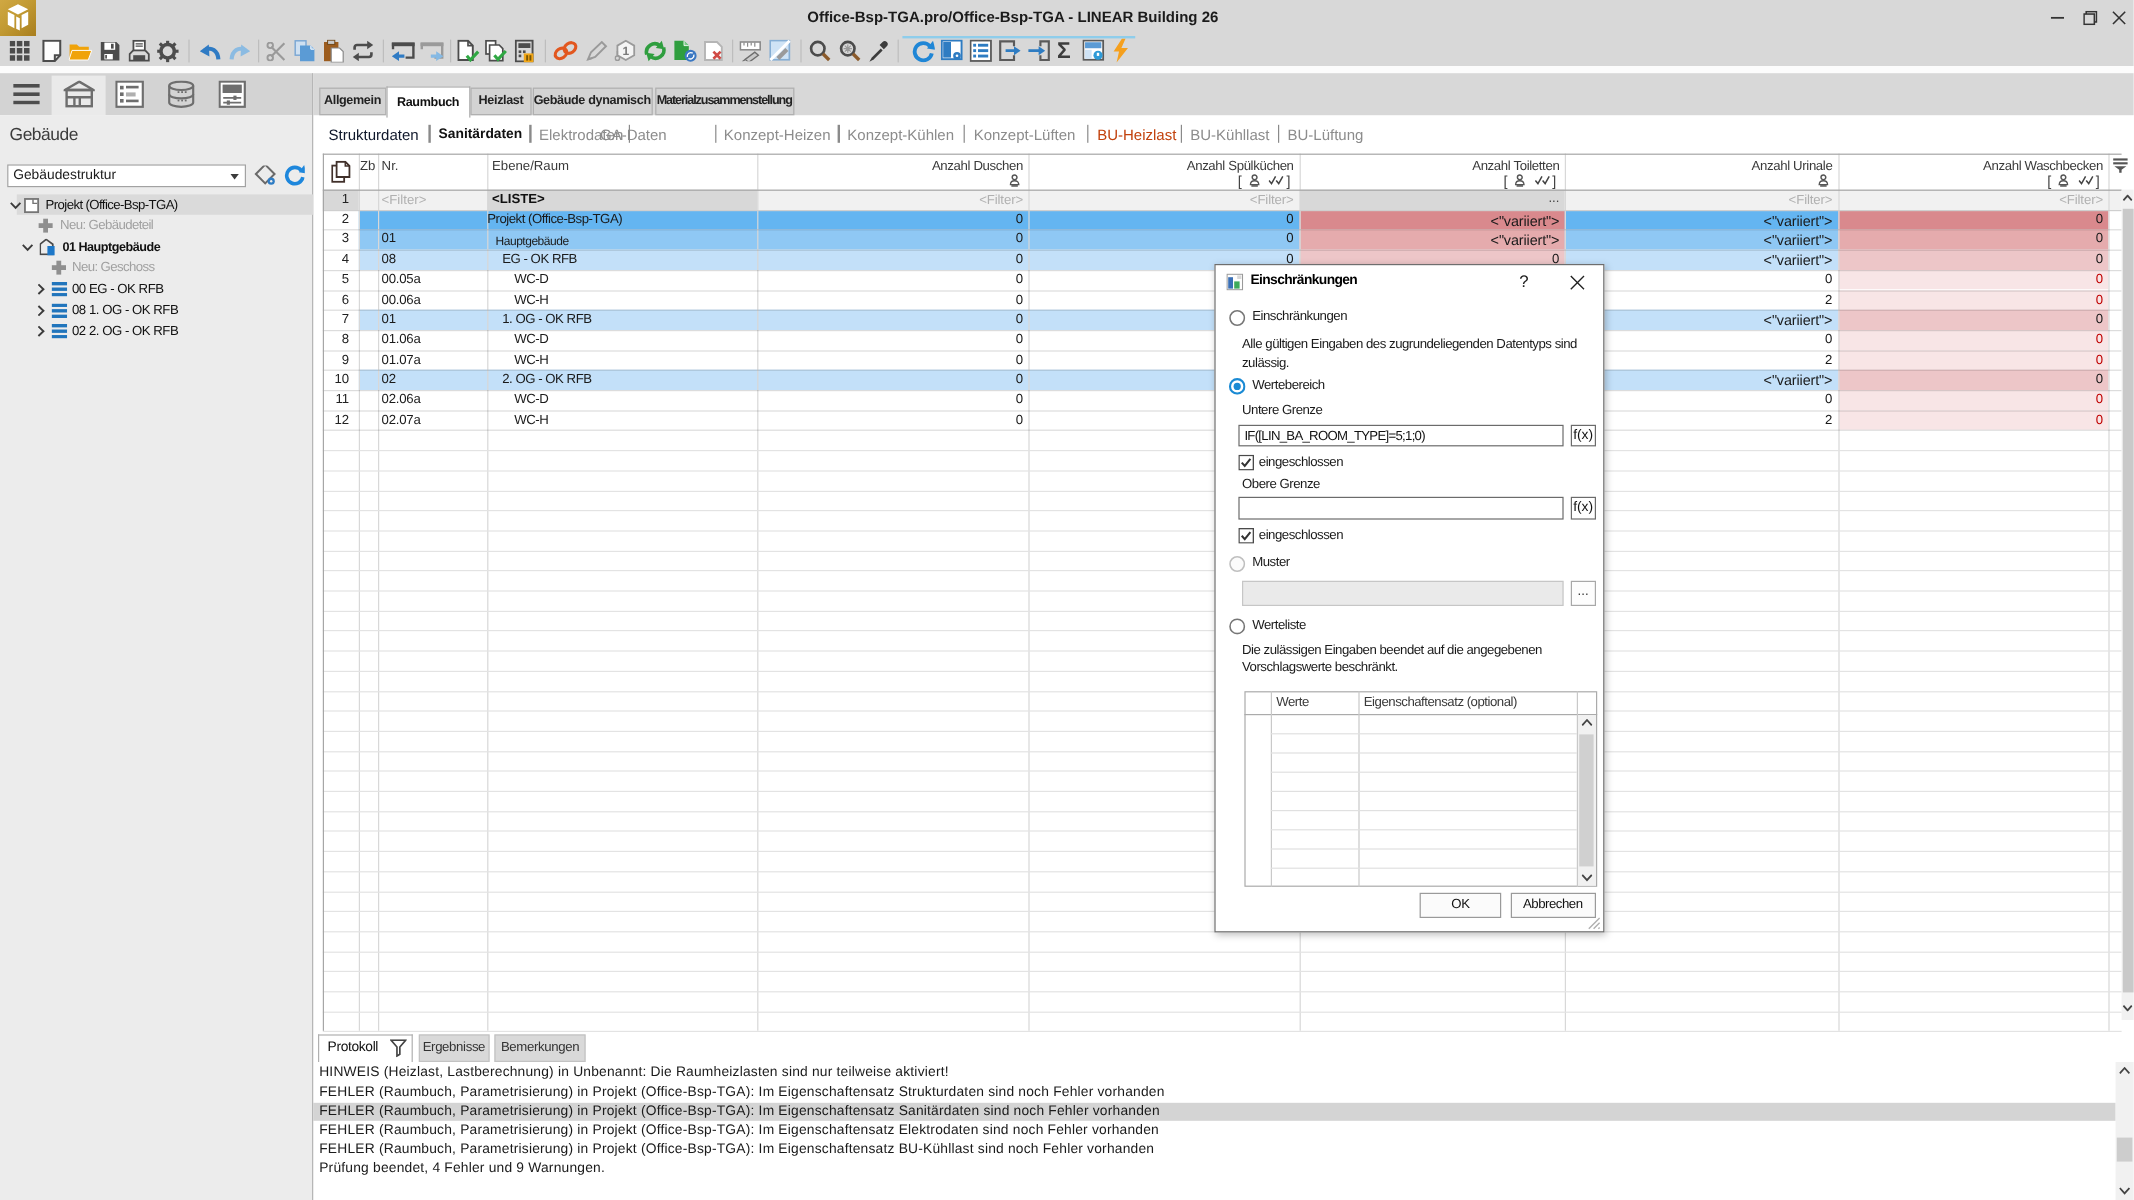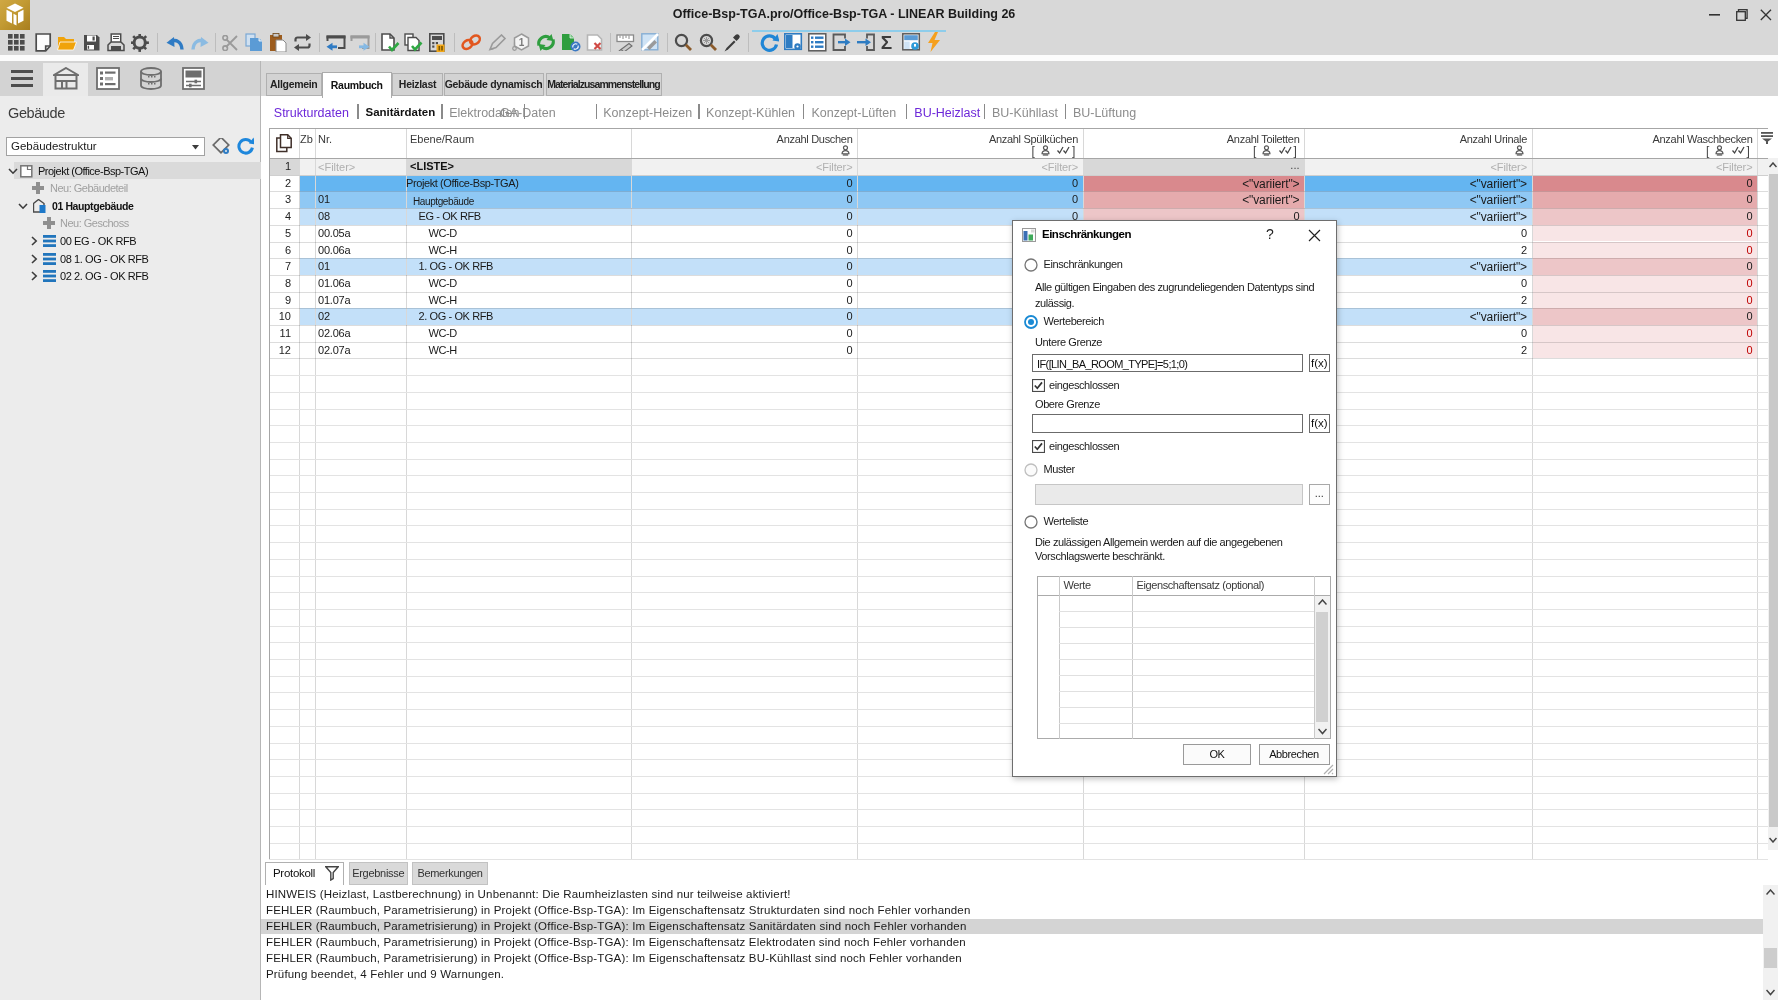--- a/index.html
+++ b/index.html
@@ -361,28 +361,28 @@
     <rect y="4.6" width="13" height="2.8" fill="#2175bc"></rect>
     <rect y="9.2" width="13" height="2.8" fill="#2175bc"></rect>
   </svg>
 <div class="tx" style="left:60px;top:270.09999999999997px;font-size:11px;letter-spacing:-0.4px;color:#111">02 2. OG - OK RFB</div>
 <div class="a" style="left:261px;top:61px;width:1517px;height:35px;background:#d8d8d8"></div>
 <div class="a" style="left:265.5px;top:73px;width:56.5px;height:23.3px;background:#d3d3d3;border:1px solid #b0b0b0;font-size:10.5px;font-weight:bold;letter-spacing:-0.3px;overflow:hidden;color:#222;text-align:center;line-height:21px">Allgemein</div>
 <div class="a" style="left:322px;top:72px;width:69.5px;height:26px;background:#fff;border:1px solid #ababab;border-bottom:none;font-size:10.5px;font-weight:bold;letter-spacing:-0.3px;overflow:hidden;color:#111;text-align:center;line-height:24px">Raumbuch</div>
 <div class="a" style="left:392px;top:73px;width:51px;height:23.3px;background:#d3d3d3;border:1px solid #b0b0b0;font-size:10.5px;font-weight:bold;letter-spacing:-0.3px;overflow:hidden;color:#222;text-align:center;line-height:21px">Heizlast</div>
 <div class="a" style="left:443.5px;top:73px;width:100px;height:23.3px;background:#d3d3d3;border:1px solid #b0b0b0;font-size:10.5px;font-weight:bold;letter-spacing:-0.3px;overflow:hidden;color:#222;text-align:center;line-height:21px">Gebäude dynamisch</div>
 <div class="a" style="left:545.5px;top:73px;width:116px;height:23.3px;background:#d3d3d3;border:1px solid #b0b0b0;font-size:10.5px;font-weight:bold;letter-spacing:-0.9px;overflow:hidden;color:#222;text-align:center;line-height:21px">Materialzusammenstellung</div>
-<div class="tx" style="left:273.8px;top:105.5px;font-size:12.5px;color:#6d28d9">Strukturdaten</div>
+<div class="tx" style="left:273.8px;top:105.5px;font-size:12.5px;color:#0f172a">Strukturdaten</div>
 <div class="tx" style="left:365.5px;top:105.5px;font-size:11.5px;color:#111;font-weight:bold">Sanitärdaten</div>
 <div class="tx" style="left:449.2px;top:105.5px;font-size:12.5px;color:#8c8c8c">Elektrodaten</div>
 <div class="tx" style="left:500px;top:105.5px;font-size:12.5px;color:#8c8c8c">GA-Daten</div>
 <div class="tx" style="left:603.2px;top:105.5px;font-size:12.5px;color:#8c8c8c">Konzept-Heizen</div>
 <div class="tx" style="left:706.1px;top:105.5px;font-size:12.5px;color:#8c8c8c">Konzept-Kühlen</div>
 <div class="tx" style="left:811.4px;top:105.5px;font-size:12.5px;color:#8c8c8c">Konzept-Lüften</div>
-<div class="tx" style="left:914.3px;top:105.5px;font-size:12.5px;color:#6d28d9">BU-Heizlast</div>
+<div class="tx" style="left:914.3px;top:105.5px;font-size:12.5px;color:#c2410c">BU-Heizlast</div>
 <div class="tx" style="left:991.9px;top:105.5px;font-size:12.5px;color:#8c8c8c">BU-Kühllast</div>
 <div class="tx" style="left:1072.9px;top:105.5px;font-size:12.5px;color:#8c8c8c">BU-Lüftung</div>
 <div class="a" style="left:357px;top:104px;width:1.5px;height:15px;background:#8a8a8a"></div>
 <div class="a" style="left:441.3px;top:104px;width:1.5px;height:15px;background:#8a8a8a"></div>
 <div class="a" style="left:523.9px;top:104px;width:1.5px;height:15px;background:#8a8a8a"></div>
 <div class="a" style="left:595.8px;top:104px;width:1.5px;height:15px;background:#8a8a8a"></div>
 <div class="a" style="left:698.2px;top:104px;width:1.5px;height:15px;background:#8a8a8a"></div>
 <div class="a" style="left:802.9px;top:104px;width:1.5px;height:15px;background:#8a8a8a"></div>
 <div class="a" style="left:905.9px;top:104px;width:1.5px;height:15px;background:#8a8a8a"></div>
 <div class="a" style="left:983.5px;top:104px;width:1.5px;height:15px;background:#8a8a8a"></div>
@@ -708,21 +708,21 @@
 <svg class="a" style="left:1023.5px;top:462.5px;" width="14" height="14" viewBox="0 0 14 14">
     <circle cx="7" cy="7" r="6" fill="#fbfbfb" stroke="#bfbfbf" stroke-width="1.3"></circle>
   </svg>
 <div class="tx" style="left:1043.5px;top:463px;font-size:11px;letter-spacing:-0.4px;color:#1a1a1a">Muster</div>
 <div class="a" style="left:1035px;top:483.5px;width:268px;height:21px;background:#eaeaea;border:1px solid #c6c6c6"></div>
 <div class="a" style="left:1309px;top:483.5px;width:20.5px;height:21px;background:#fdfdfd;border:1px solid #a8a8a8;font-size:11px;color:#333;text-align:center;line-height:16px">...</div>
 <svg class="a" style="left:1023.5px;top:514.5px;" width="14" height="14" viewBox="0 0 14 14">
     <circle cx="7" cy="7" r="6" fill="#fff" stroke="#767676" stroke-width="1.3"></circle>
   </svg>
 <div class="tx" style="left:1043.5px;top:515px;font-size:11px;letter-spacing:-0.4px;color:#1a1a1a">Werteliste</div>
-<div class="tx" style="left:1035px;top:535.5px;font-size:11px;letter-spacing:-0.4px;color:#1a1a1a">Die zulässigen Allgemein werden auf die angegebenen</div>
+<div class="tx" style="left:1035px;top:535.5px;font-size:11px;letter-spacing:-0.4px;color:#1a1a1a">Die zulässigen Eingaben beendet auf die angegebenen</div>
 <div class="tx" style="left:1035px;top:550px;font-size:11px;letter-spacing:-0.4px;color:#1a1a1a">Vorschlagswerte beschränkt.</div>
 <div class="a" style="left:1036.5px;top:576px;width:294.0px;height:162.5px;background:#fff;border:1px solid #ababab"></div>
 <div class="a" style="left:1036.5px;top:594.5px;width:294.0px;height:1px;background:#ababab"></div>
 <div class="a" style="left:1058.5px;top:576px;width:1px;height:162.5px;background:#c9c9c9"></div>
 <div class="a" style="left:1131.5px;top:576px;width:1px;height:162.5px;background:#c9c9c9"></div>
 <div class="a" style="left:1313.5px;top:576px;width:1px;height:162.5px;background:#c9c9c9"></div>
 <div class="tx" style="left:1063.5px;top:579px;font-size:11px;letter-spacing:-0.4px;color:#3a3a3a">Werte</div>
 <div class="tx" style="left:1136.5px;top:579px;font-size:11px;letter-spacing:-0.4px;color:#3a3a3a">Eigenschaftensatz (optional)</div>
 <div class="a" style="left:1058.5px;top:610.5px;width:255.0px;height:1px;background:#e0e0e0"></div>
 <div class="a" style="left:1058.5px;top:626.5px;width:255.0px;height:1px;background:#e0e0e0"></div>

